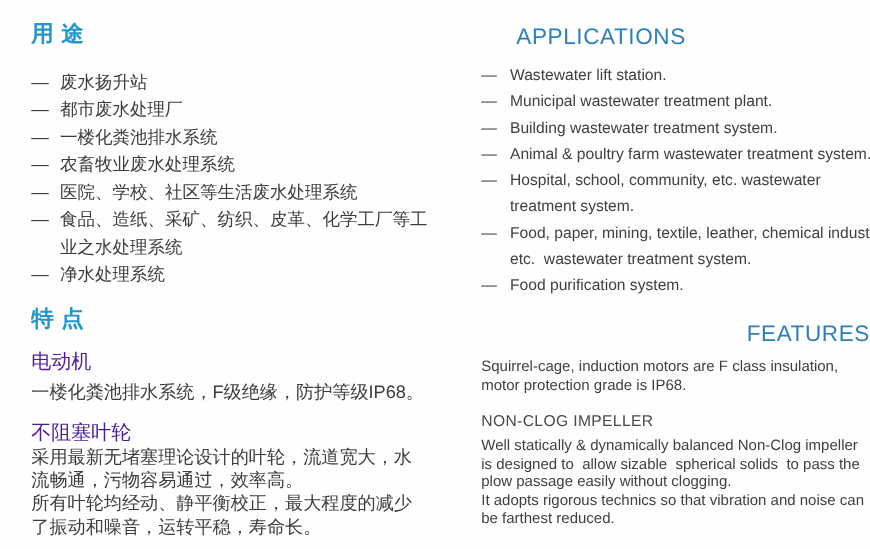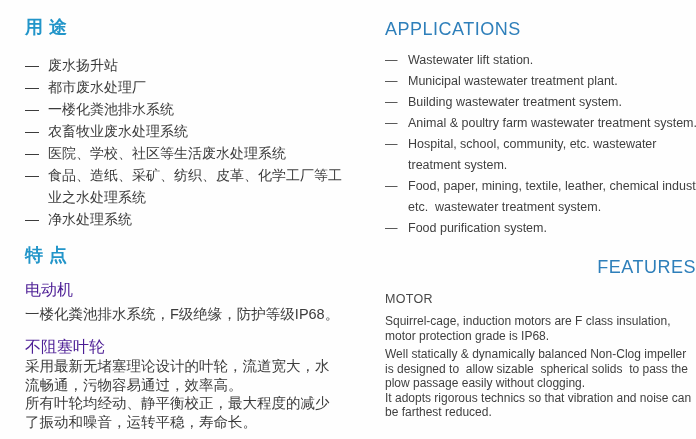--- a/index.html
+++ b/index.html
@@ -29,21 +29,21 @@
   .zh-sub-impeller { margin-top:13px; }
   .zh-para { font-size:14.5px; line-height:18.5px; color:#3c3c3c; white-space:pre; }
   .zh-para-motor    { margin-top:5px; line-height:19px; }
   .zh-para-impeller { margin-top:0; }
 
   
   .en-title {
     font-size:18px; line-height:24px; font-weight:400;
     color:#2e7fba; letter-spacing:0.5px;
   }
-  .en-title-1 { padding-top:17px; }
+  .en-title-1 { padding-top:17px;margin-left:28px; }
   .en-title-2 { margin-top:16px;text-align:right; }
   .en-list { list-style:none; margin-top:9px; }
   .en-list li { display:flex; font-size:12.5px; line-height:21px; color:#3f3f3f; }
   .en-list .dash { flex:0 0 23px; }
   .en-list .txt  { white-space:pre; }
   .en-sub { font-size:12.5px; line-height:15px; font-weight:400; color:#474747; letter-spacing:0.3px; }
   .en-sub-motor    { margin-top:13px; }
   .en-sub-impeller { margin-top:15px; }
   .en-para { font-size:12px; line-height:14.5px; color:#3f3f3f; white-space:pre; }
   .en-para-motor    { margin-top:7px; }
@@ -132,24 +132,24 @@
 etc.  wastewater treatment system.</span>
       </li>
       <li>
         <span class="dash">—</span>
         <span class="txt">Food purification system.</span>
       </li>
     </ul>
 
     <h1 class="en-title en-title-2">FEATURES</h1>
 
-    <h3 class="en-sub en-sub-motor">MOTOR</h3>
     <p class="en-para en-para-motor">Squirrel-cage, induction motors are F class insulation,
 motor protection grade is IP68.</p>
 
+    <h3 class="en-sub en-sub-impeller">NON-CLOG IMPELLER</h3>
     <p class="en-para en-para-impeller">Well statically &amp; dynamically balanced Non-Clog impeller
 is designed to  allow sizable  spherical solids  to pass the
 plow passage easily without clogging.
 It adopts rigorous technics so that vibration and noise can
 be farthest reduced.</p>
   </section>
 
 </div>
 
 </body></html>

